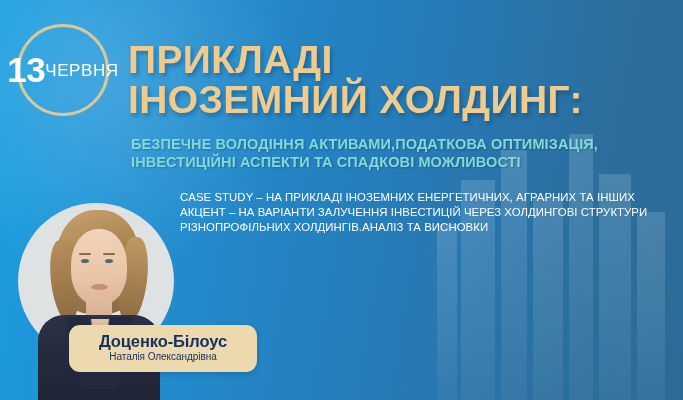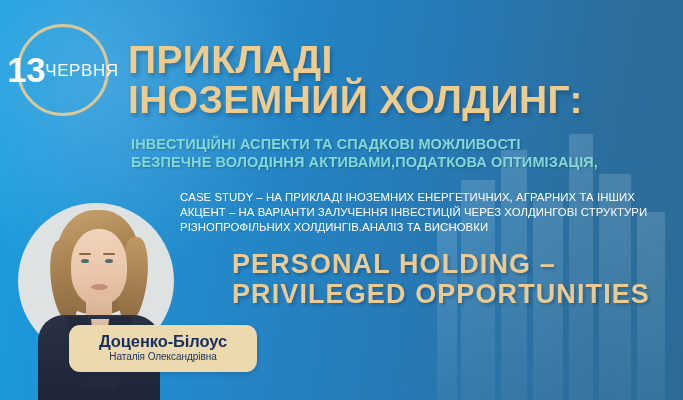--- a/index.html
+++ b/index.html
@@ -294,34 +294,30 @@
     <div class="date-day">13</div>
     <div class="date-month">ЧЕРВНЯ</div>
   </div>
 
   <div class="headline">
     <div class="headline-line">ПРИКЛАДІ</div>
     <div class="headline-line">ІНОЗЕМНИЙ ХОЛДИНГ:</div>
   </div>
 
   <div class="subtitle">
+    <div class="subtitle-line">БЕЗПЕЧНЕ ВОЛОДІННЯ АКТИВАМИ,ПОДАТКОВА ОПТИМІЗАЦІЯ,</div>
     <div class="subtitle-line">ІНВЕСТИЦІЙНІ АСПЕКТИ ТА СПАДКОВІ МОЖЛИВОСТІ</div>
-    <div class="subtitle-line">БЕЗПЕЧНЕ ВОЛОДІННЯ АКТИВАМИ,ПОДАТКОВА ОПТИМІЗАЦІЯ,</div>
   </div>
 
   <div class="body-text">
     <div class="body-line">CASE STUDY – НА ПРИКЛАДІ ІНОЗЕМНИХ ЕНЕРГЕТИЧНИХ, АГРАРНИХ ТА ІНШИХ</div>
     <div class="body-line">АКЦЕНТ – НА ВАРІАНТИ ЗАЛУЧЕННЯ ІНВЕСТИЦІЙ ЧЕРЕЗ ХОЛДИНГОВІ СТРУКТУРИ</div>
     <div class="body-line">РІЗНОПРОФІЛЬНИХ ХОЛДИНГІВ.АНАЛІЗ ТА ВИСНОВКИ</div>
   </div>
 
-  <div class="headline-en">
-    <div class="headline-en-line">PERSONAL HOLDING –</div>
-    <div class="headline-en-line">PRIVILEGED OPPORTUNITIES</div>
-  </div>
 
   <div class="photo-wrap">
     <div class="photo-circle"></div>
     <div class="portrait">
       <div class="p-hair"></div>
       <div class="p-hair-l"></div>
       <div class="p-hair-r"></div>
       <div class="p-face"></div>
       <div class="p-neck"></div>
       <div class="p-brow l"></div>

